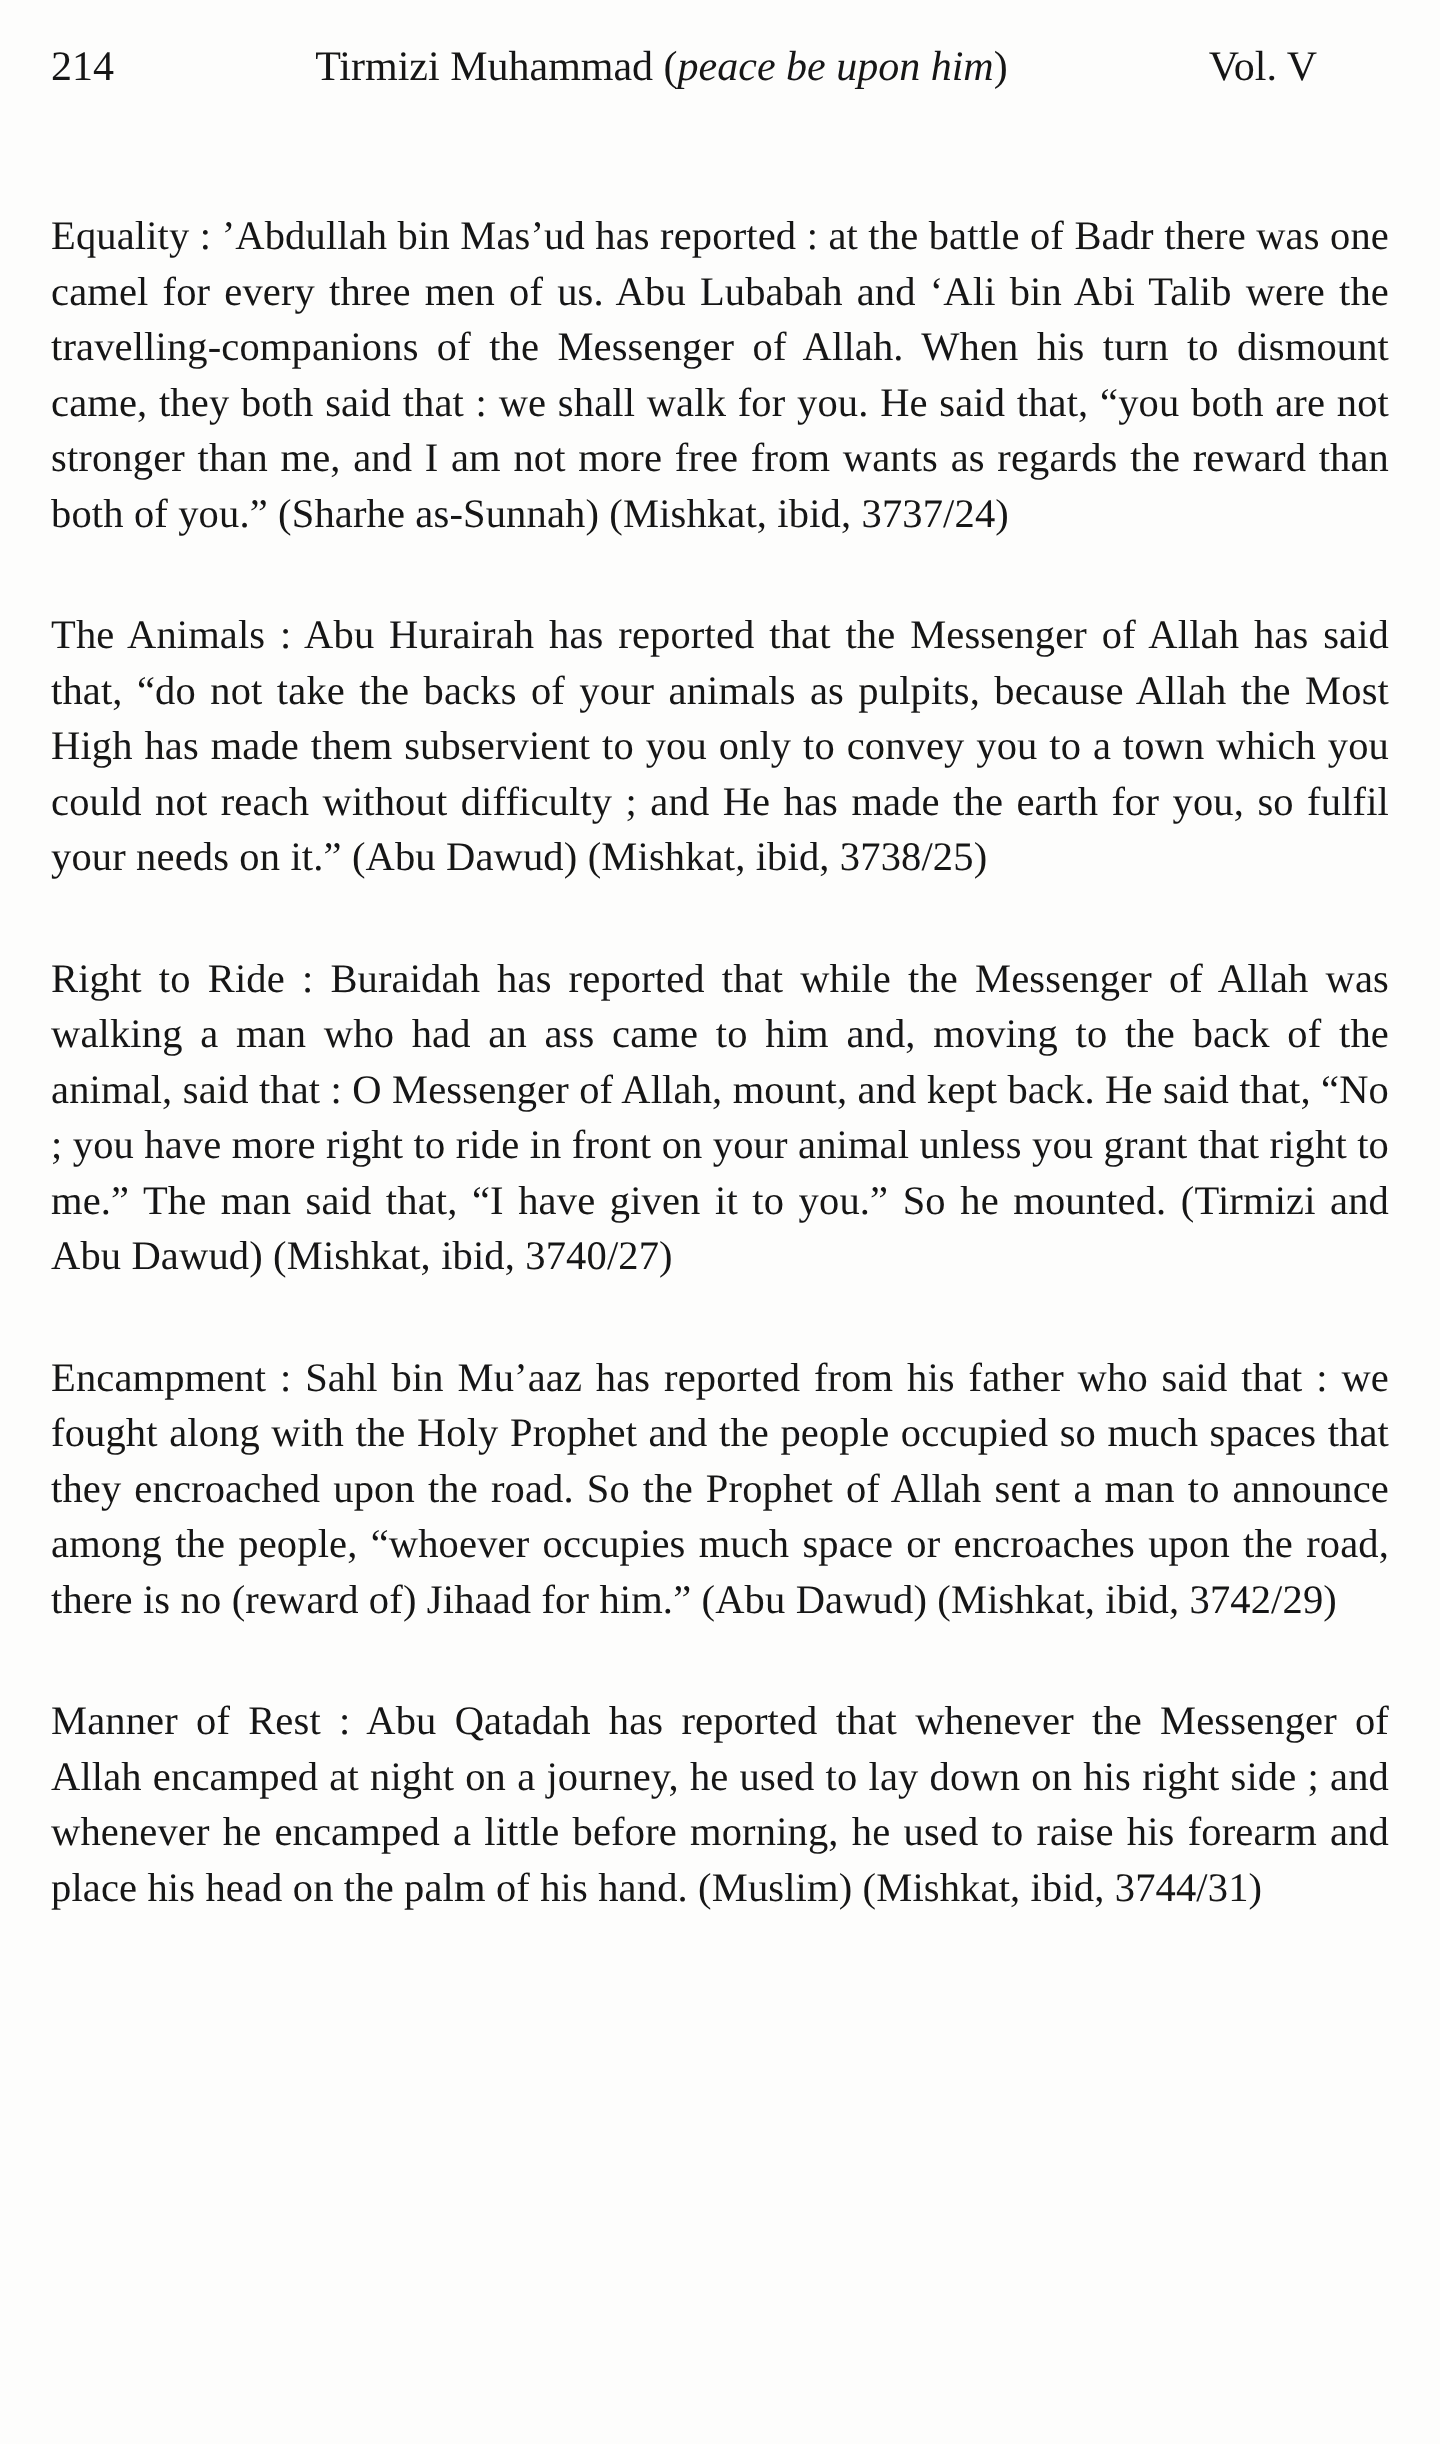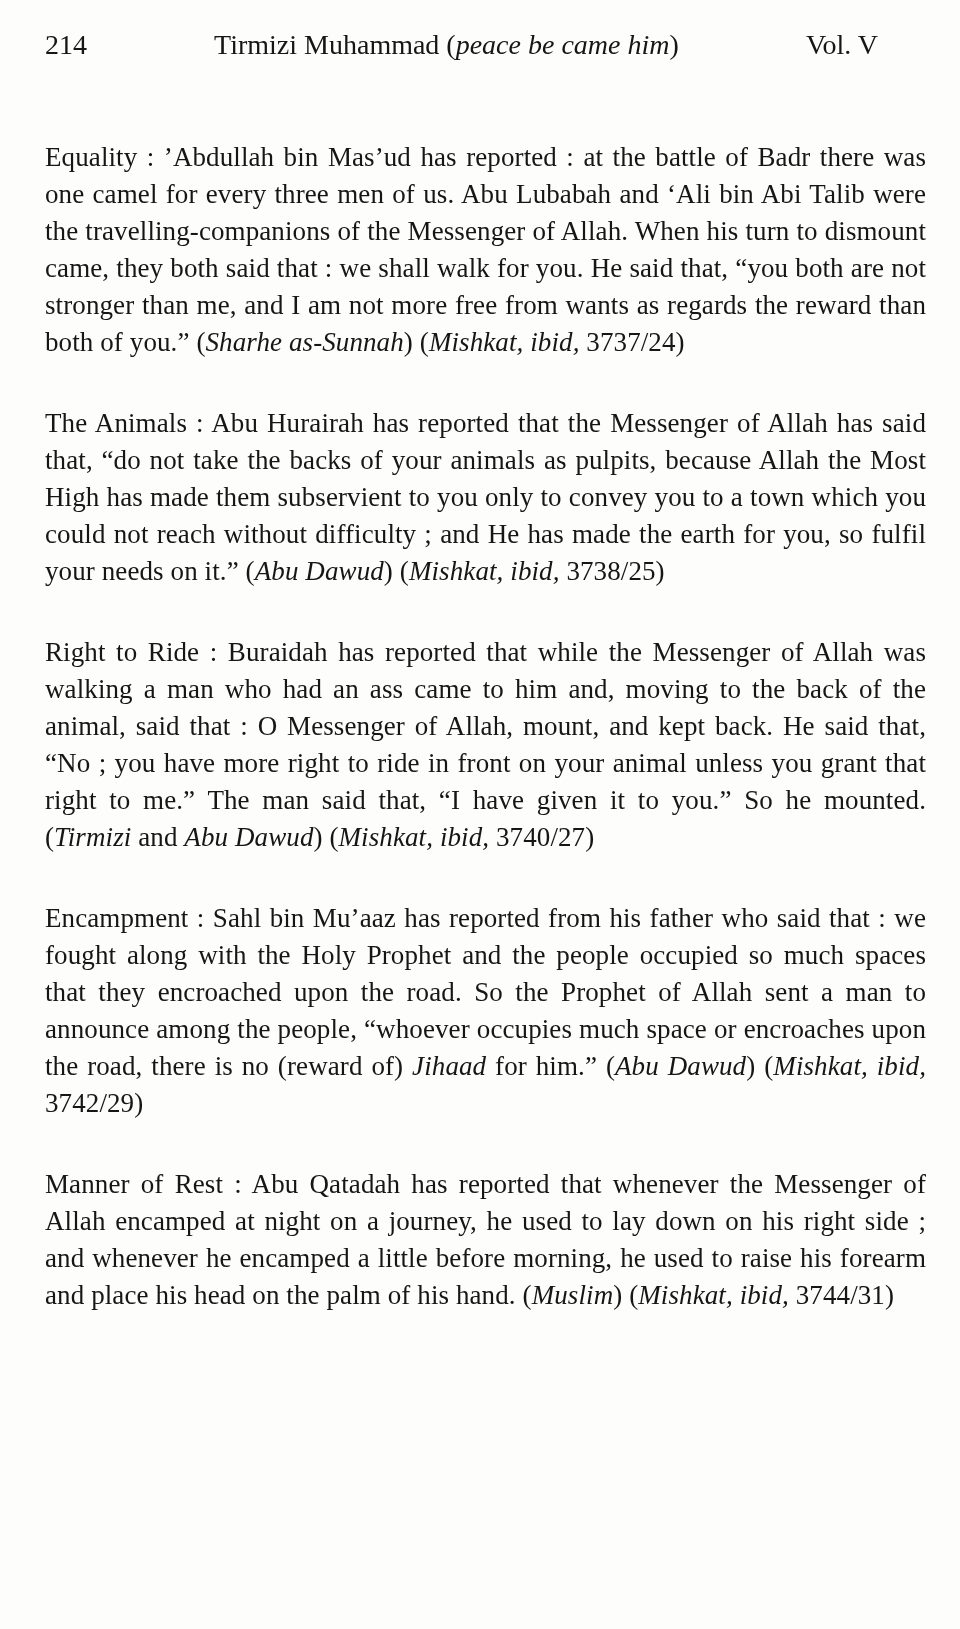--- a/index.html
+++ b/index.html
@@ -8,21 +8,21 @@
     background: #ffffff;
   }
   .page {
     position: relative;
     width: 960px;
     height: 1629px;
     box-sizing: border-box;
     background: #fdfdfc;
     color: #161616;
     font-family: "Liberation Serif", "DejaVu Serif", serif;
-    padding: 26px 34px 0 45px;
+    padding: 26px 34px 0 34px;
     overflow: hidden;
   }
   .page-header {
     display: flex;
     justify-content: space-between;
     align-items: baseline;
     font-size: 28px;
     line-height: 37px;
     padding-right: 48px;
     margin-bottom: 76px;
@@ -34,31 +34,31 @@
     font-style: italic;
   }
   .page-body p.para {
     margin: 0 0 44px 0;
     font-size: 27px;
     line-height: 37px;
     text-align: justify;
     letter-spacing: 0.1px;
   }
   .seg-bold   { font-weight: 400; }
-  .seg-italic { font-style: italic; }
+  .seg-italic { }
   .seg-normal { }
 </style>
 </head>
 <body>
 
 <div class="page">
 
   <header class="page-header">
     <span>214</span>
-    <span class="running-title"><span>Tirmizi Muhammad (</span><span class="title-italic">peace be came him</span><span>)</span></span>
+    <span class="running-title"><span>Tirmizi Muhammad (</span><span class="title-italic">peace be upon him</span><span>)</span></span>
     <span>Vol. V</span>
   </header>
 
   <main class="page-body">
 
   <p class="para"><span class="seg-bold">Equality : </span><span class="seg-normal">’Abdullah bin Mas’ud has reported : at the battle of Badr there was one camel for every three men of us. Abu Lubabah and ‘Ali bin Abi Talib were the travelling-companions of the Messenger of Allah. When his turn to dismount came, they both said that : we shall walk for you. He said that, “you both are not stronger than me, and I am not more free from wants as regards the reward than both of you.” (</span><span class="seg-italic">Sharhe as-Sunnah</span><span class="seg-normal">) (</span><span class="seg-italic">Mishkat, ibid,</span><span class="seg-normal"> 3737/24)</span></p>
       <p class="para"><span class="seg-bold">The Animals : </span><span class="seg-normal"> Abu Hurairah has reported that the Messenger of Allah has said that, “do not take the backs of your animals as pulpits, because Allah the Most High has made them subservient to you only to convey you to a town which you could not reach without difficulty ; and He has made the earth for you, so fulfil your needs on it.” (</span><span class="seg-italic">Abu Dawud</span><span class="seg-normal">) (</span><span class="seg-italic">Mishkat, ibid,</span><span class="seg-normal"> 3738/25)</span></p>
       <p class="para"><span class="seg-bold">Right to Ride : </span><span class="seg-normal">Buraidah has reported that while the Messenger of Allah was walking a man who had an ass came to him and, moving to the back of the animal, said that : O Messenger of Allah, mount, and kept back. He said that, “No ; you have more right to ride in front on your animal unless you grant that right to me.” The man said that, “I have given it to you.” So he mounted. (</span><span class="seg-italic">Tirmizi</span><span class="seg-normal"> and </span><span class="seg-italic">Abu Dawud</span><span class="seg-normal">) (</span><span class="seg-italic">Mishkat, ibid,</span><span class="seg-normal"> 3740/27)</span></p>
       <p class="para"><span class="seg-bold">Encampment : </span><span class="seg-normal">Sahl bin Mu’aaz has reported from his father who said that : we fought along with the Holy Prophet and the people occupied so much spaces that they encroached upon the road. So the Prophet of Allah sent a man to announce among the people, “whoever occupies much space or encroaches upon the road, there is no (reward of) </span><span class="seg-italic">Jihaad</span><span class="seg-normal"> for him.” (</span><span class="seg-italic">Abu Dawud</span><span class="seg-normal">) (</span><span class="seg-italic">Mishkat, ibid,</span><span class="seg-normal"> 3742/29)</span></p>
       <p class="para"><span class="seg-bold">Manner of Rest : </span><span class="seg-normal">Abu Qatadah has reported that whenever the Messenger of Allah encamped at night on a journey, he used to lay down on his right side ; and whenever he encamped a little before morning, he used to raise his forearm and place his head on the palm of his hand. (</span><span class="seg-italic">Muslim</span><span class="seg-normal">) (</span><span class="seg-italic">Mishkat, ibid,</span><span class="seg-normal"> 3744/31)</span></p>

